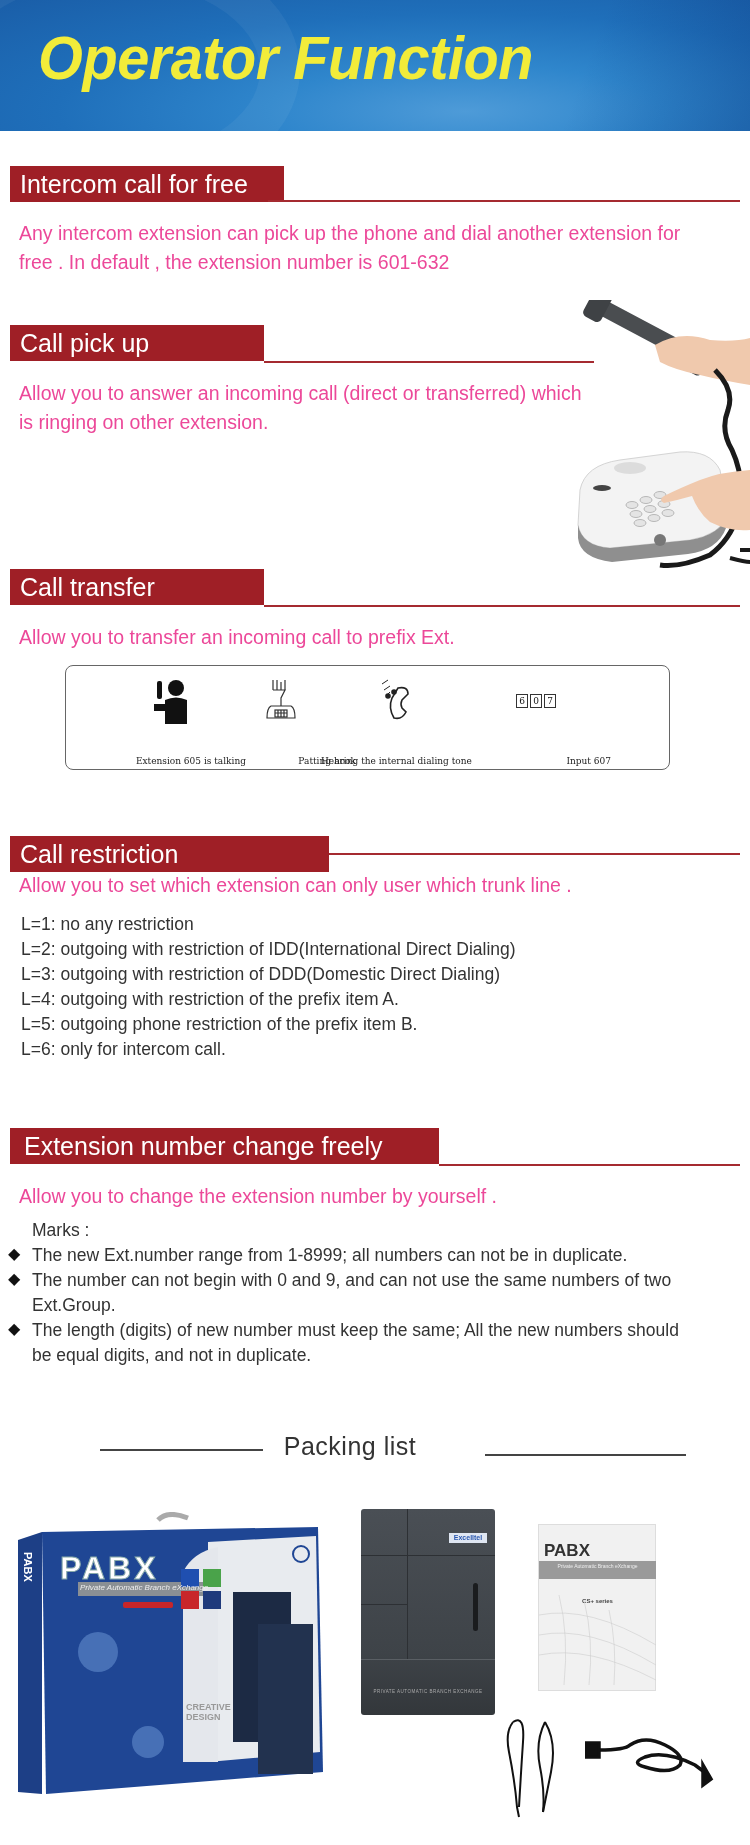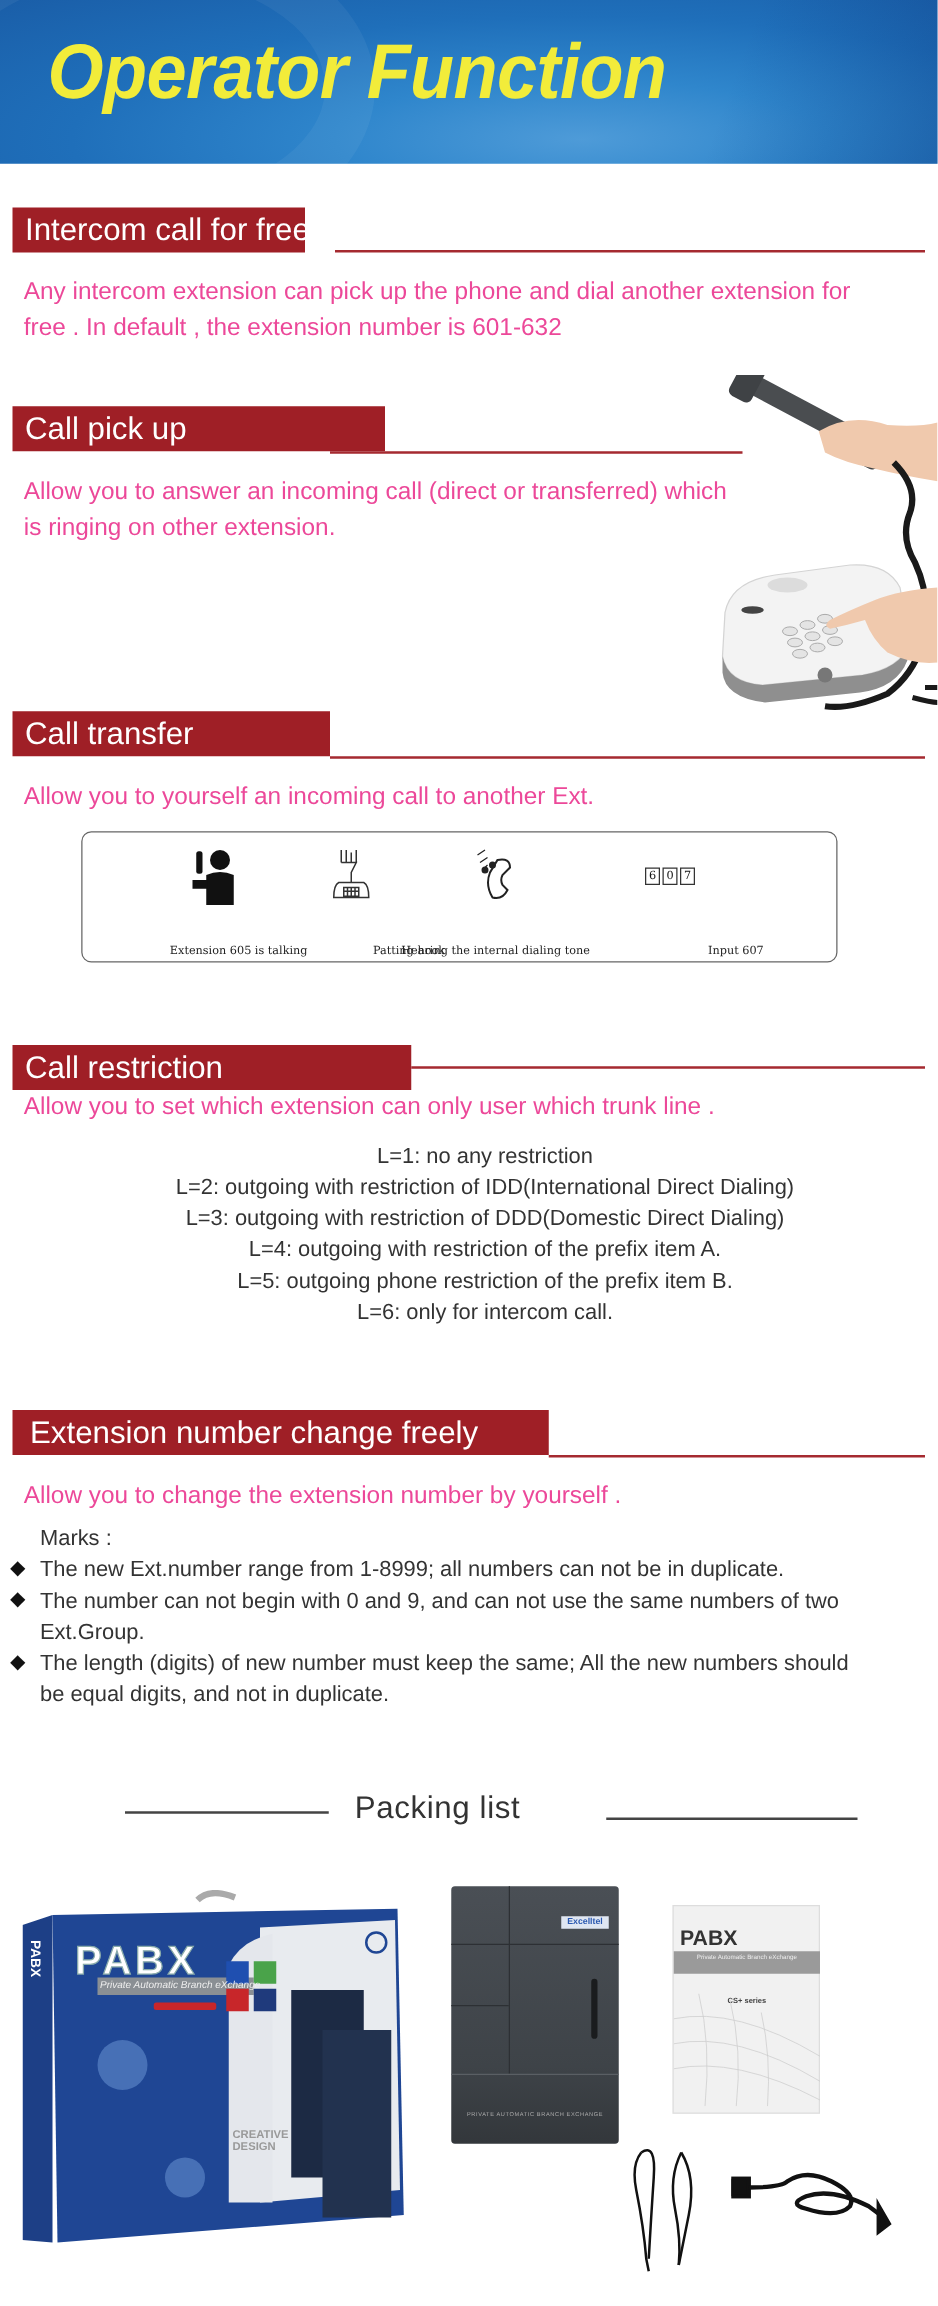--- a/index.html
+++ b/index.html
@@ -46,28 +46,28 @@
 </style>
 </head>
 <body>
 
 <div class="abs banner">
   <div class="streak1"></div>
   <div class="streak2"></div>
   <div class="banner-title">Operator Function</div>
 </div>
 
-<div class="abs sec-bar" style="left:10px; top:166px; width:234px;">Intercom call for free</div>
+<div class="abs sec-bar" style="left:10px; top:166px; width:274px;">Intercom call for free</div>
 <div class="abs sec-line" style="left:268px; top:200px; width:472px;"></div>
 <div class="abs para" style="left:19px; top:219px; width:720px;">
   <div>Any intercom extension can pick up the phone and dial another extension for</div>
   <div>free . In default , the extension number is 601-632</div>
 </div>
 
-<div class="abs sec-bar" style="left:10px; top:325px; width:298px;">Call pick up</div>
+<div class="abs sec-bar" style="left:10px; top:325px; width:254px;">Call pick up</div>
 <div class="abs sec-line" style="left:264px; top:361px; width:330px;"></div>
 <div class="abs para" style="left:19px; top:379px; width:620px;">
   <div>Allow you to answer an incoming call (direct or transferred) which</div>
   <div>is ringing on other extension.</div>
 </div>
 <div class="abs phone-area">
   <svg width="190" height="290" viewBox="0 0 190 290">
 
     <g transform="rotate(28 95 40)">
       <rect x="25" y="28" width="120" height="16" rx="6" fill="#4a4d50"></rect>
@@ -97,21 +97,21 @@
     <circle cx="100" cy="240" r="6" fill="#777"></circle>
 
     <path d="M190 170 Q160 172 140 180 Q120 188 104 196 Q98 200 104 203 Q118 200 132 196 Q138 212 150 222 Q170 232 190 230 Z" fill="#f0c9ad"></path>
     <path d="M180 250 L190 250 M170 258 Q185 262 190 262" stroke="#1a1a1a" stroke-width="4" fill="none"></path>
   </svg>
 </div>
 
 <div class="abs sec-bar" style="left:10px; top:569px; width:254px;">Call transfer</div>
 <div class="abs sec-line" style="left:264px; top:605px; width:476px;"></div>
 <div class="abs para" style="left:19px; top:623px; width:720px;">
-  <div>Allow you to yourself an incoming call to another Ext.</div>
+  <div>Allow you to transfer an incoming call to prefix Ext.</div>
 </div>
 
 <div class="abs diagram">
   <div class="dg-item" style="left:30px;">
     <div class="dg-icon">
       <svg width="40" height="46" viewBox="0 0 40 46">
         <circle cx="25" cy="10" r="8" fill="#111"></circle>
         <path d="M14 22 Q25 17 36 22 L36 46 L14 46 Z" fill="#111"></path>
         <rect x="6" y="3" width="5" height="18" rx="2" fill="#111"></rect>
         <rect x="3" y="26" width="12" height="7" fill="#111"></rect>
@@ -149,21 +149,21 @@
     </div>
     <div class="dg-label">Input 607</div>
   </div>
 </div>
 
 <div class="abs sec-bar" style="left:10px; top:818px; width:319px;margin-top:18px;">Call restriction</div>
 <div class="abs sec-line" style="left:329px; top:853px; width:411px;"></div>
 <div class="abs para" style="left:19px; top:871px; width:720px;">
   <div>Allow you to set which extension can only user which trunk line .</div>
 </div>
-<div class="abs list" style="left:38px; top:912px; width:700px;text-align:center;">
+<div class="abs list" style="left:21px; top:912px; width:700px;">
   <div>L=1: no any restriction</div>
   <div>L=2: outgoing with restriction of IDD(International Direct Dialing)</div>
   <div>L=3: outgoing with restriction of DDD(Domestic Direct Dialing)</div>
   <div>L=4: outgoing with restriction of the prefix item A.</div>
   <div>L=5: outgoing phone restriction of the prefix item B.</div>
   <div>L=6: only for intercom call.</div>
 </div>
 
 <div class="abs sec-bar" style="left:10px; top:1128px; width:429px; padding-left:14px;">Extension number change freely</div>
 <div class="abs sec-line" style="left:439px; top:1164px; width:301px;"></div>

